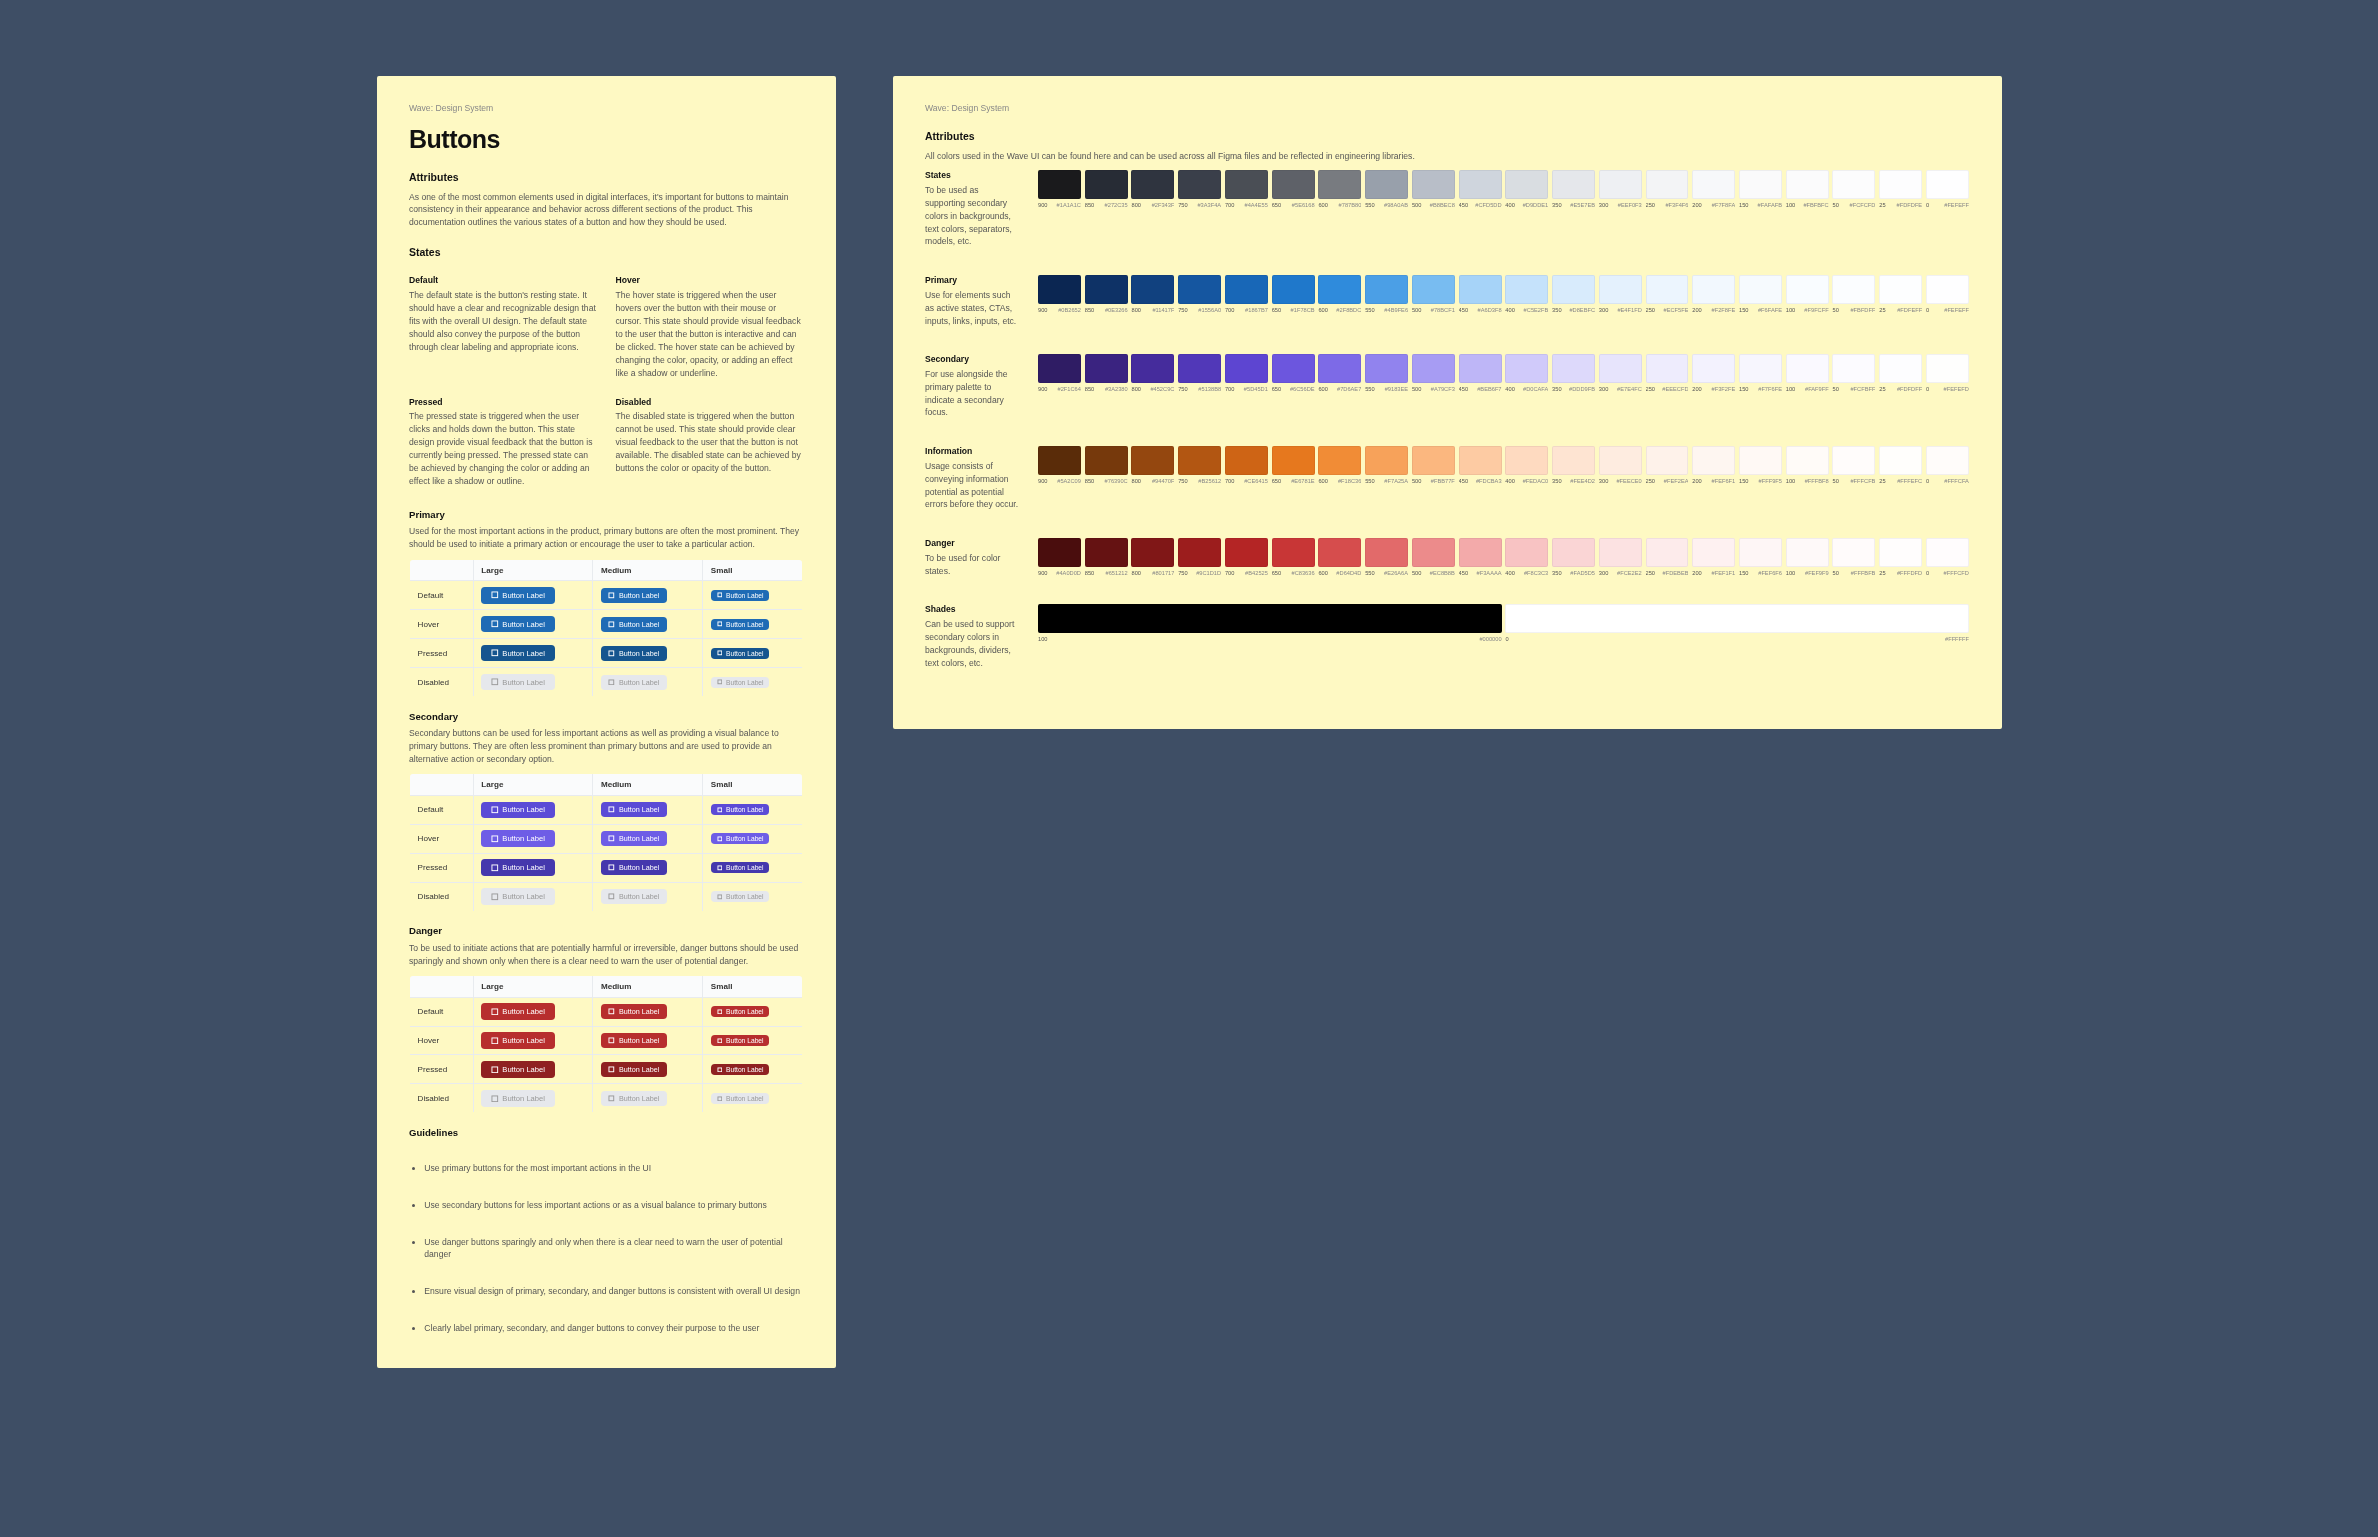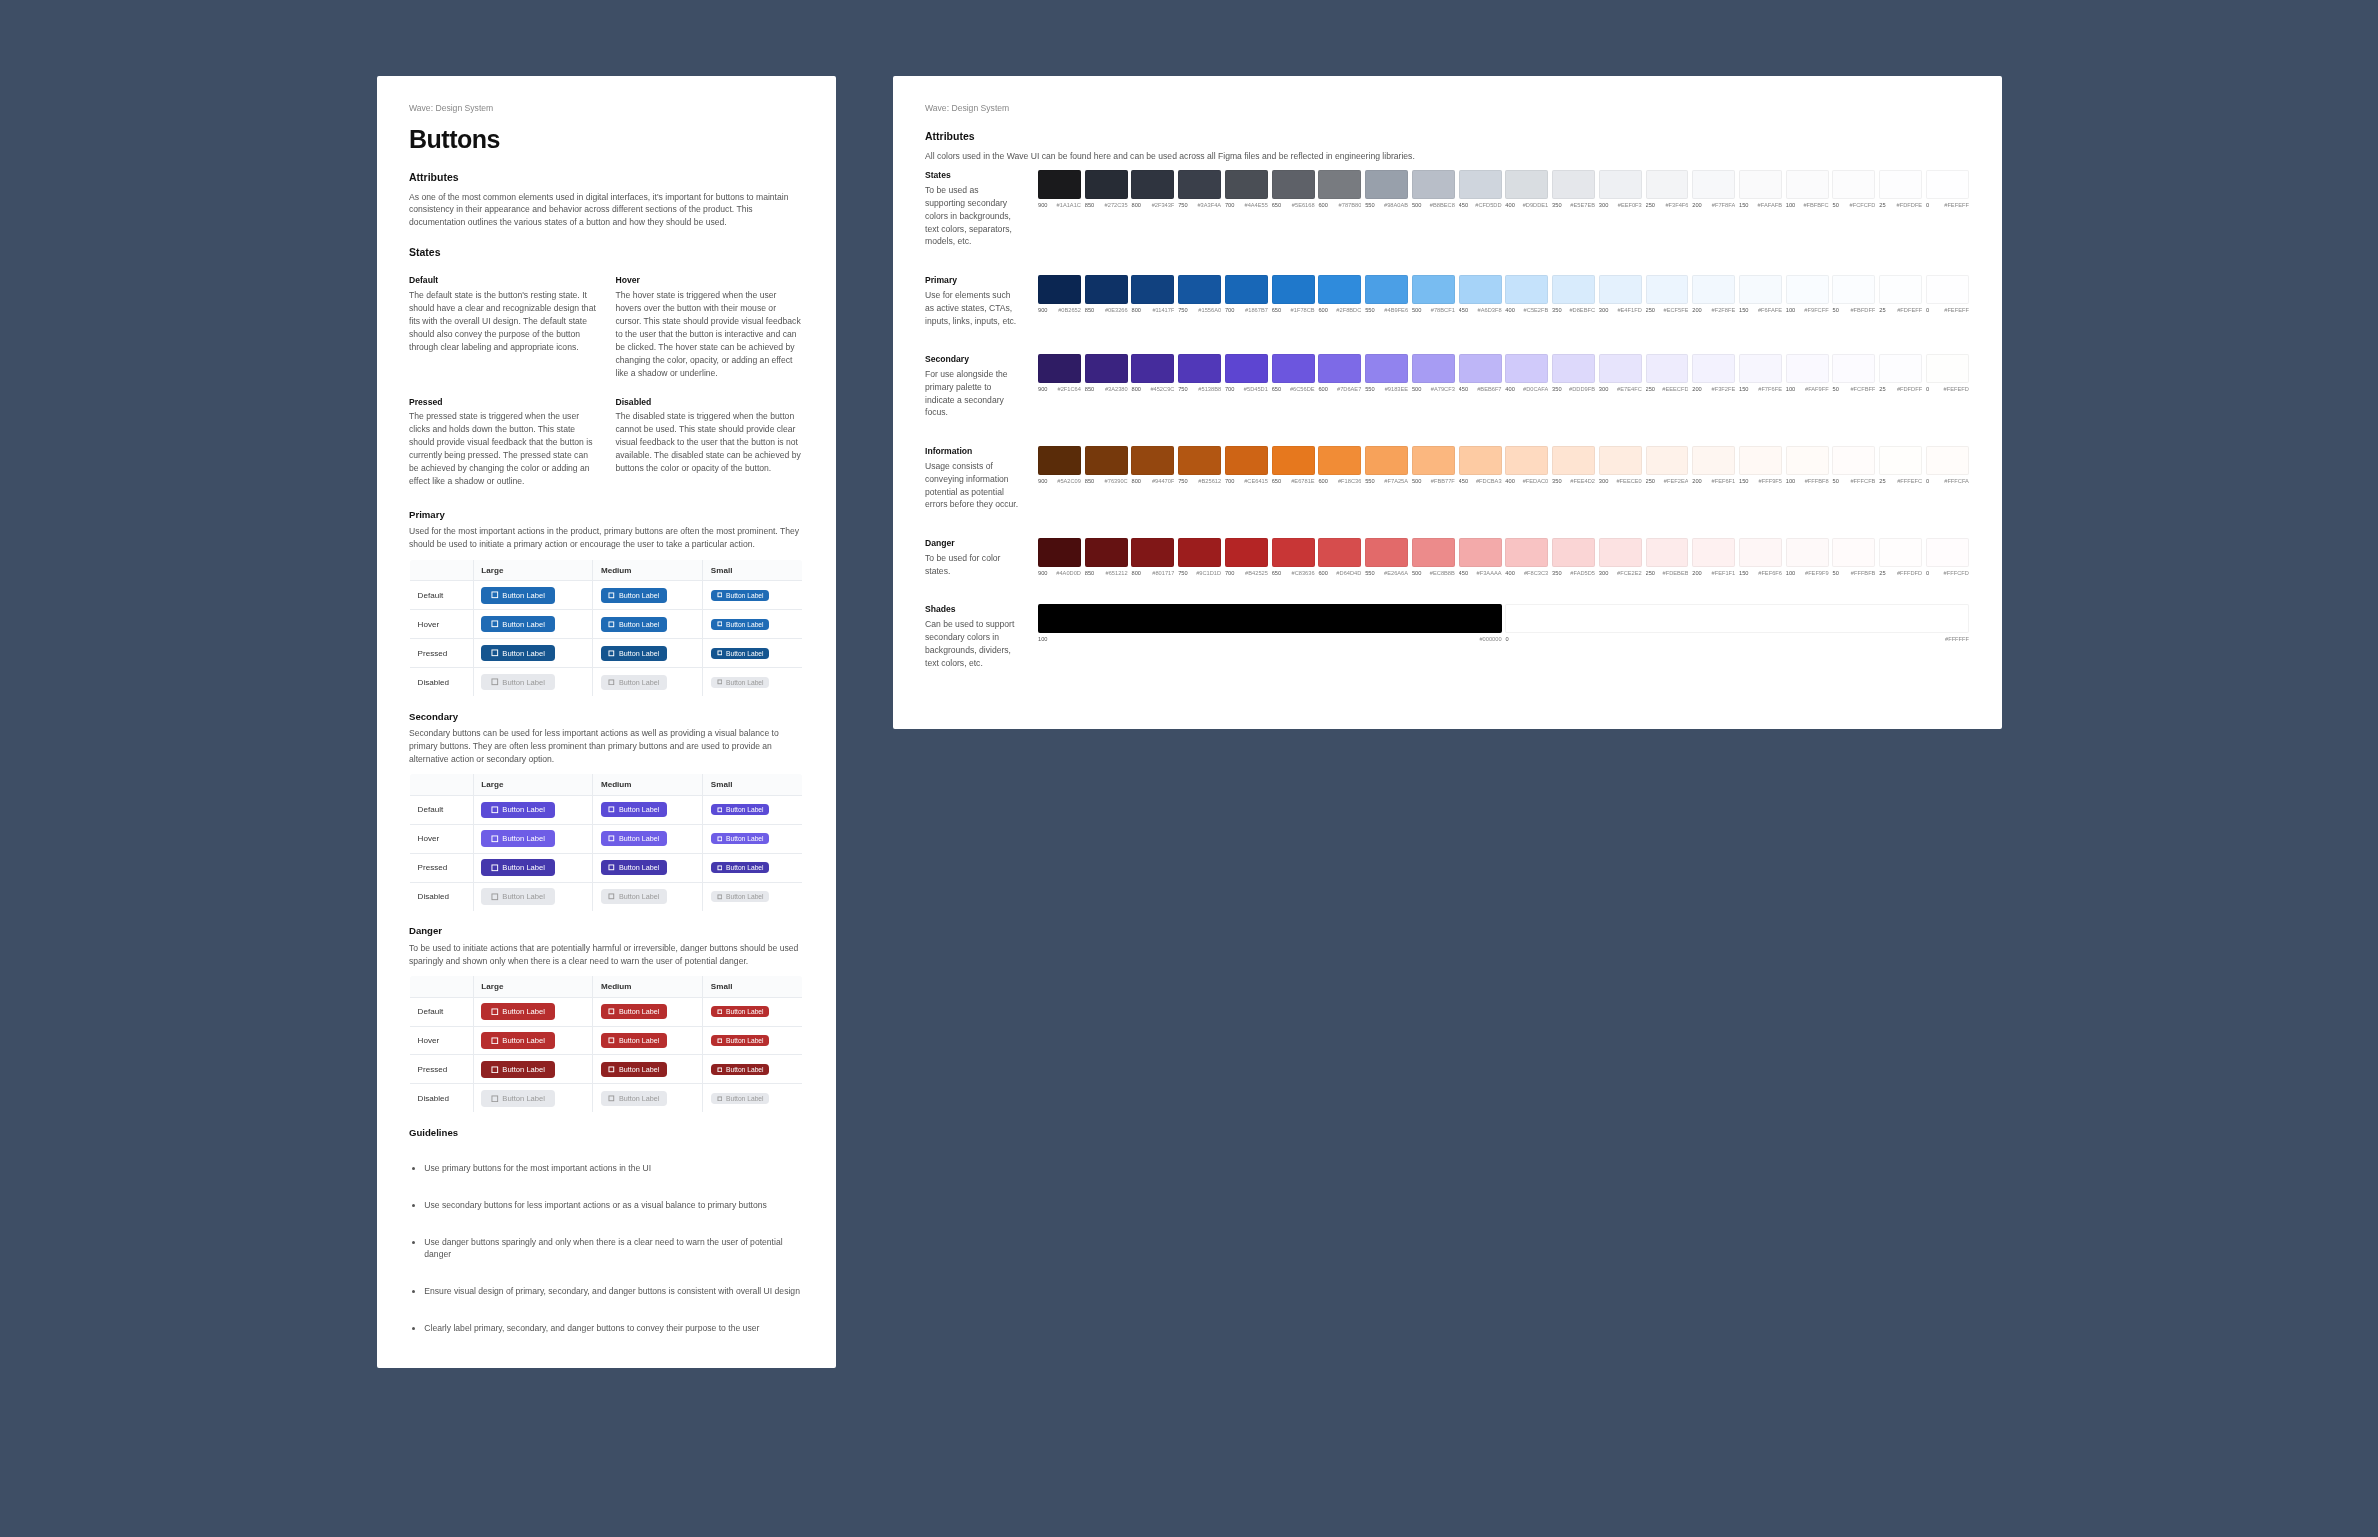--- a/index.html
+++ b/index.html
@@ -8,21 +8,21 @@
     font-family: -apple-system, BlinkMacSystemFont, "Segoe UI", Helvetica, Arial, sans-serif;
     padding: 76px 48px;
     display: flex;
     gap: 57px;
     align-items: flex-start;
     justify-content: center;
     min-width: 2378px;
     min-height: 1537px;
   }
   .page {
-    background: #ffffff;
+    background: #fef9c3;
     border-radius: 1.9px;
     padding: 27px 32.5px 32.5px 32.5px;
     font-size: 9.6px;
     color: #333;
   }
   .page.buttons { width: 459px; }
   .page.colors  { width: 1109px; }
   .crumb { font-size: 8.6px; color: #888; margin-bottom: 9.6px; }
   h1 { font-size: 25px; font-weight: 600; letter-spacing: -0.5px; margin-bottom: 15.3px; color:#111;margin-top:12px; }
   h2 { font-size: 10.5px; font-weight: 700; margin-top: 17px; margin-bottom: 7.6px; color:#111; }
@@ -102,21 +102,21 @@
     <div>
       <h4>Default</h4>
       <p>The default state is the button's resting state. It should have a clear and recognizable design that fits with the overall UI design. The default state should also convey the purpose of the button through clear labeling and appropriate icons.</p>
     </div>
     <div>
       <h4>Hover</h4>
       <p>The hover state is triggered when the user hovers over the button with their mouse or cursor. This state should provide visual feedback to the user that the button is interactive and can be clicked. The hover state can be achieved by changing the color, opacity, or adding an effect like a shadow or underline.</p>
     </div>
     <div>
       <h4>Pressed</h4>
-      <p>The pressed state is triggered when the user clicks and holds down the button. This state should provide visual feedback that the button is currently being pressed. The pressed state can be achieved by changing the color or adding an effect like a shadow or outline.</p>
+      <p>The pressed state is triggered when the user clicks and holds down the button. This state design provide visual feedback that the button is currently being pressed. The pressed state can be achieved by changing the color or adding an effect like a shadow or outline.</p>
     </div>
     <div>
       <h4>Disabled</h4>
       <p>The disabled state is triggered when the button cannot be used. This state should provide clear visual feedback to the user that the button is not available. The disabled state can be achieved by buttons the color or opacity of the button.</p>
     </div>
   </div>
 
   <h3>Primary</h3>
   <p>Used for the most important actions in the product, primary buttons are often the most prominent. They should be used to initiate a primary action or encourage the user to take a particular action.</p>
   <table class="btn-table">

